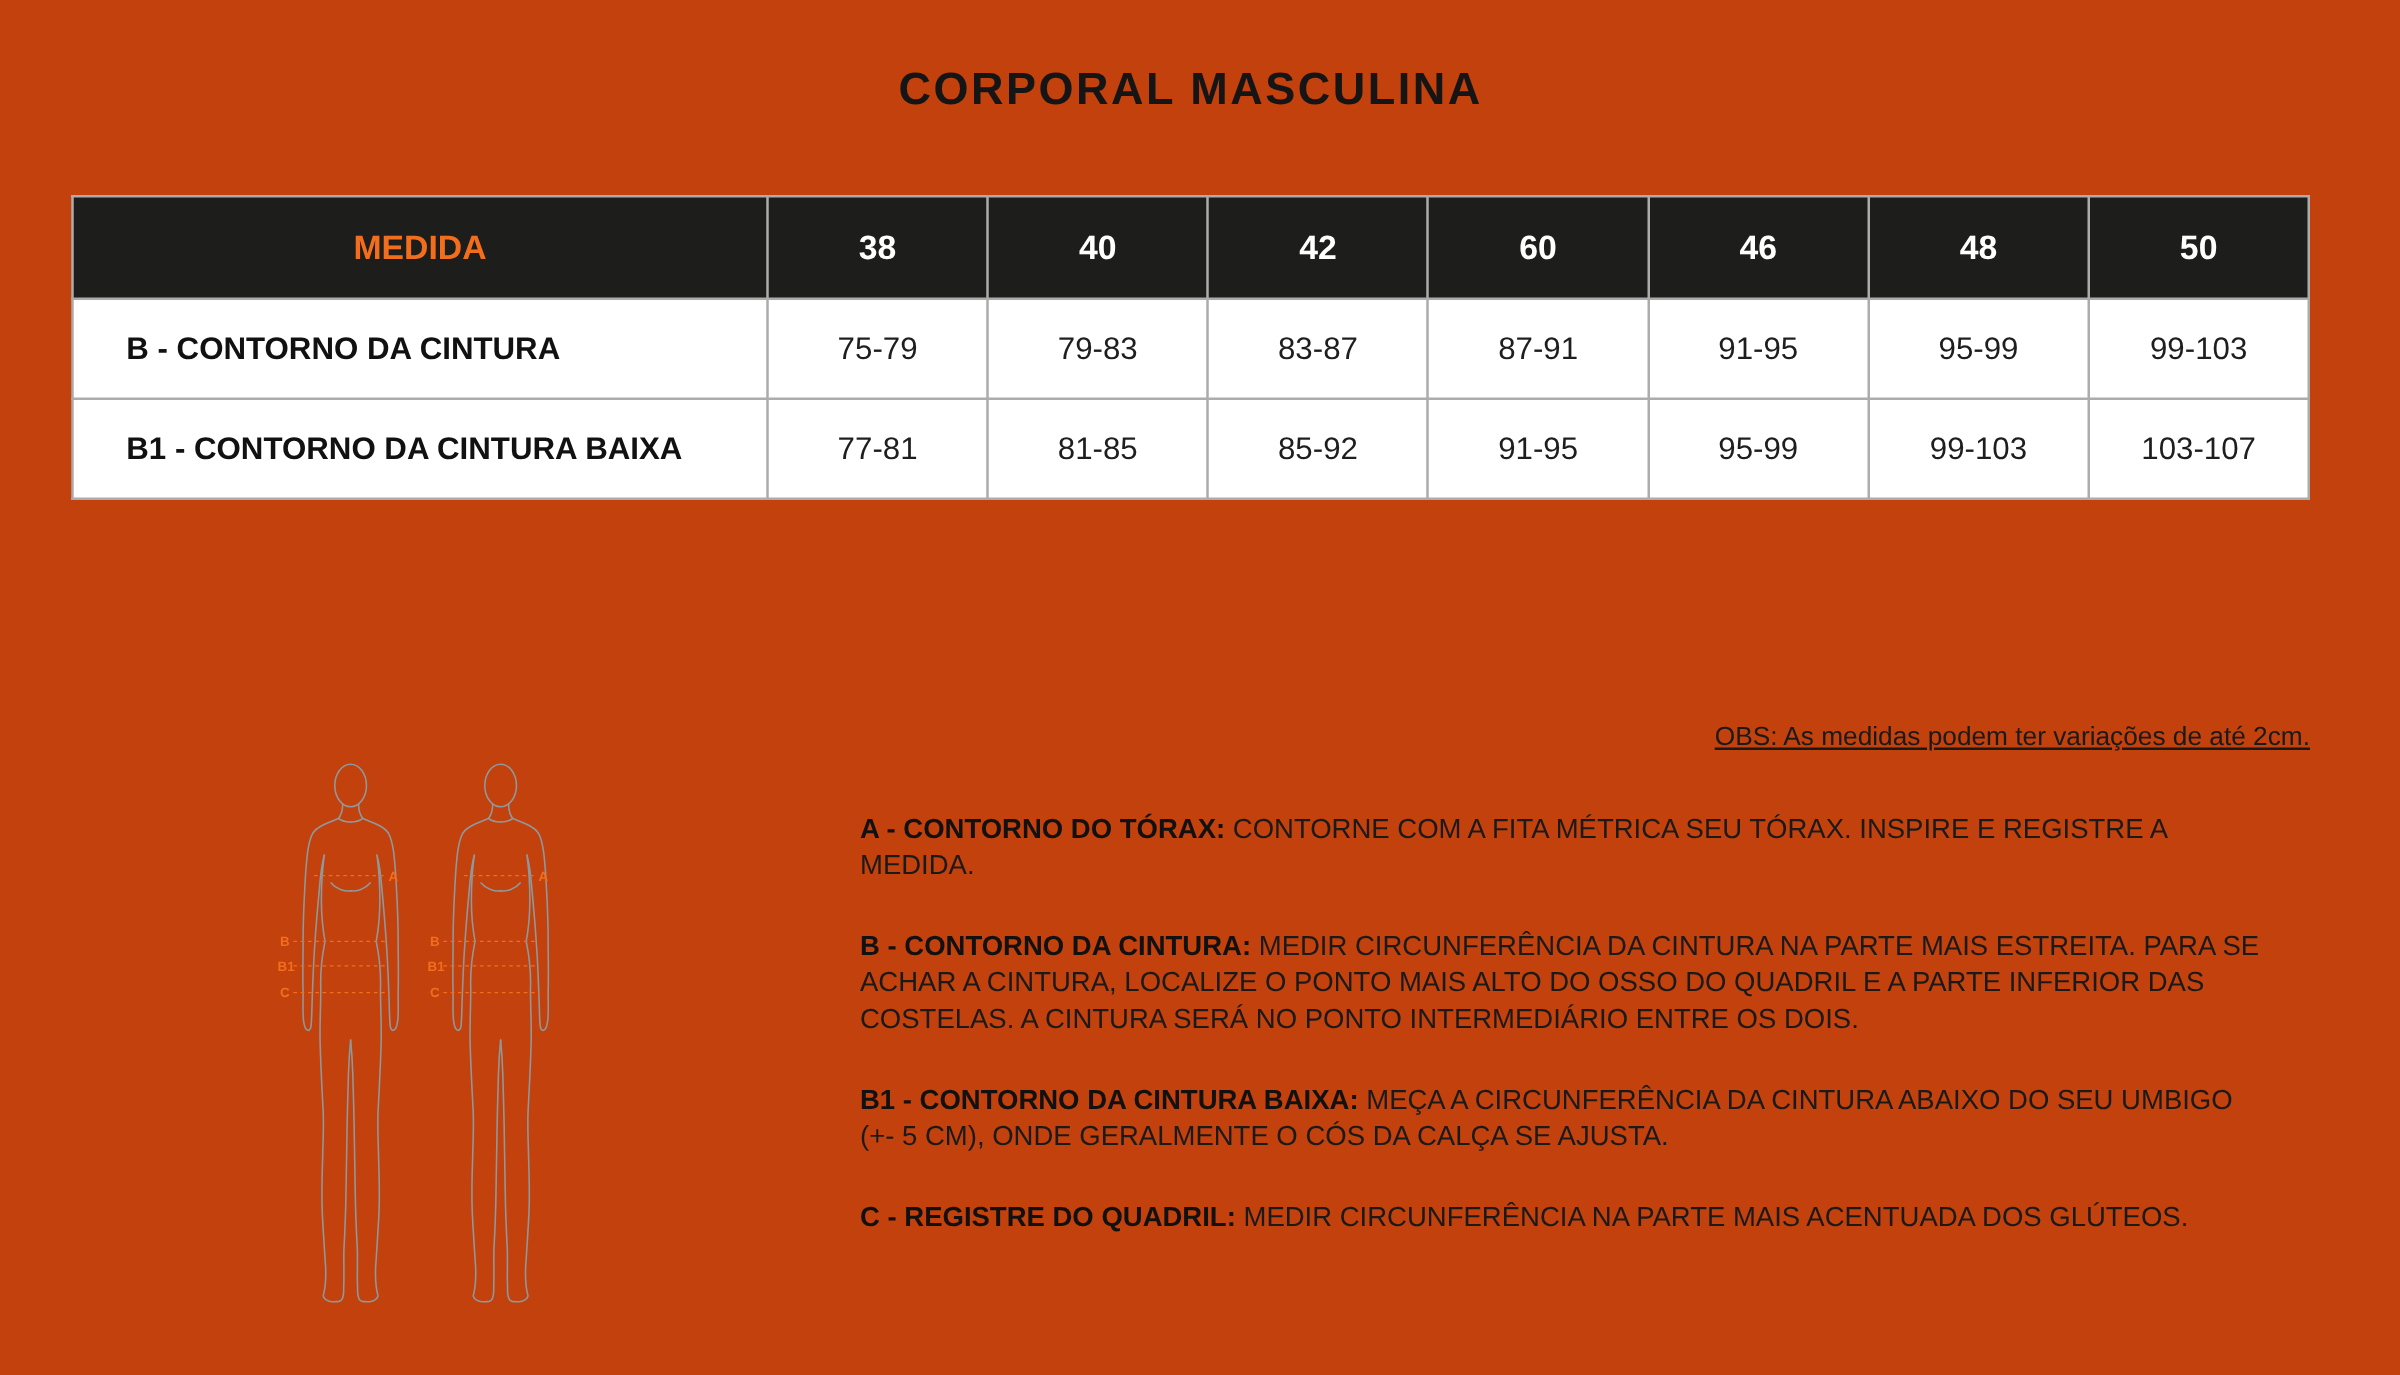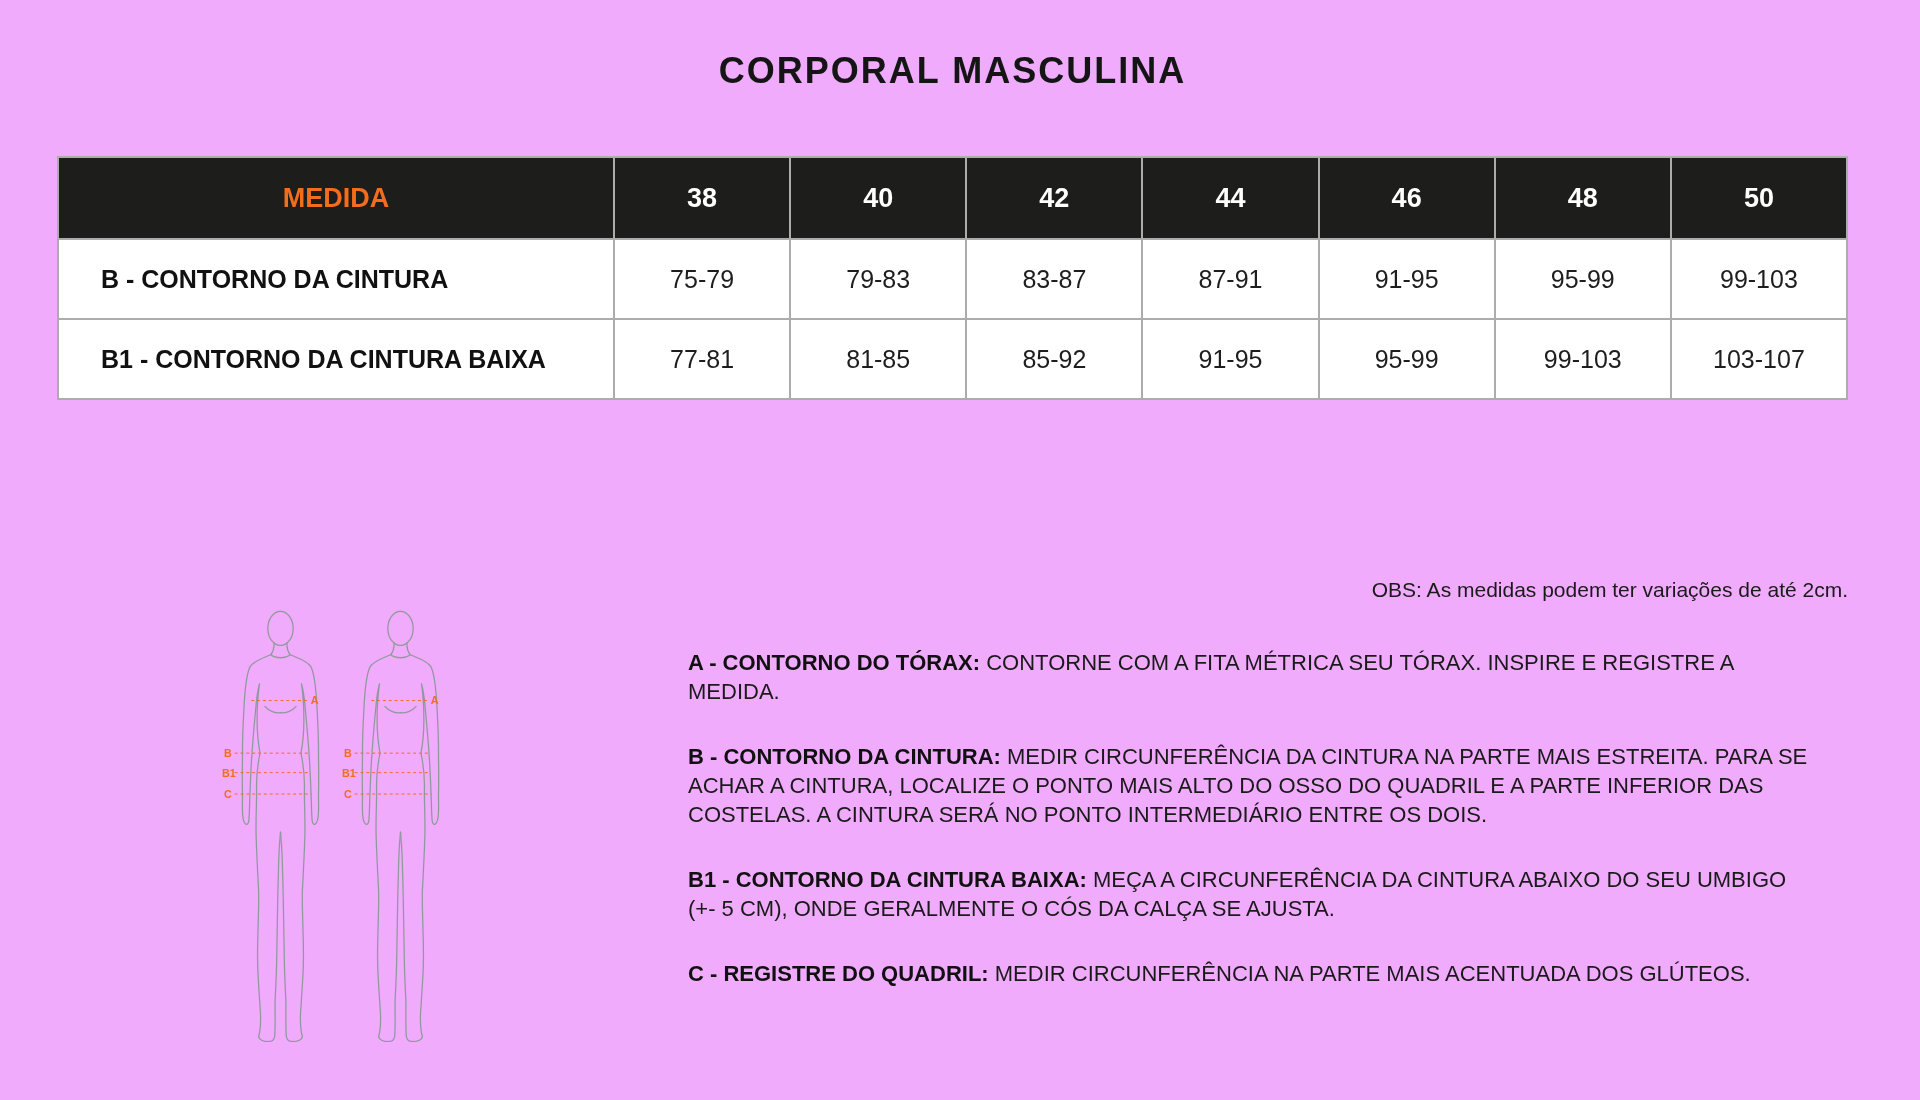--- a/index.html
+++ b/index.html
@@ -1,20 +1,20 @@
 <!DOCTYPE html>
 <html><head>
 <meta charset="utf-8">
 <style>
   * { box-sizing: border-box; }
   html,body { margin:0; padding:0; }
   body { background:#ffffff; }
   .page {
     position:relative; width:1920px; height:1100px; overflow:hidden;
-    background:#f0abfc; color:#1A1A1A;
+    background:#c2410c; color:#1A1A1A;
     font-family:"Liberation Sans","DejaVu Sans",sans-serif;
   }
   .title {
     position:absolute; left:57px; top:50px; width:1791px;
     text-align:center; font-size:36px; font-weight:700; letter-spacing:2px;
     color:#151515;
   }
   table.size-table {
     position:absolute; left:57px; top:156px; width:1791px;
     border-collapse:collapse; table-layout:fixed;border-radius:16px;
@@ -27,21 +27,21 @@
   .size-table thead th.medida { color:#F26E1D; }
   .size-table tbody td {
     background:#FFFFFF; height:80px; text-align:center;
     font-size:25px; font-weight:400; color:#1E1E1E; padding:0;
   }
   .size-table tbody td.row-label {
     text-align:left; padding-left:42px; font-weight:700; font-size:25px; color:#111111;
   }
   .note {
     position:absolute; left:57px; top:578px; width:1791px;
-    text-align:right; font-size:21px; color:#1A1A1A;
+    text-align:right; font-size:21px; color:#1A1A1A;text-decoration:underline;
   }
   .figures { position:absolute; left:222px; top:606px; display:flex; gap:3px; }
   .figures svg { display:block; }
   .fig-outline { fill:none; stroke:#8F999D; stroke-width:1.3; stroke-linecap:round; }
   .measure-line { stroke:#F26E1D; stroke-width:1; stroke-dasharray:3 3; }
   .measure-label { fill:#F26E1D; font-size:11px; font-weight:600; font-family:"Liberation Sans","DejaVu Sans",sans-serif; }
   .descriptions { position:absolute; left:688px; top:648px; width:1130px; }
   .descriptions p { margin:0 0 36px 0; font-size:22px; line-height:29px; color:#1A1A1A; }
   .desc-label { font-weight:700; color:#111111; }
 </style>
@@ -62,21 +62,21 @@
         <col>
         <col>
         <col>
     </colgroup>
     <thead>
       <tr>
         <th class="medida">MEDIDA</th>
         <th>38</th>
         <th>40</th>
         <th>42</th>
-        <th>44</th>
+        <th>60</th>
         <th>46</th>
         <th>48</th>
         <th>50</th>
       </tr>
     </thead>
     <tbody>
       <tr>
         <td class="row-label">B - CONTORNO DA CINTURA</td>
         <td>75-79</td>
         <td>79-83</td>

